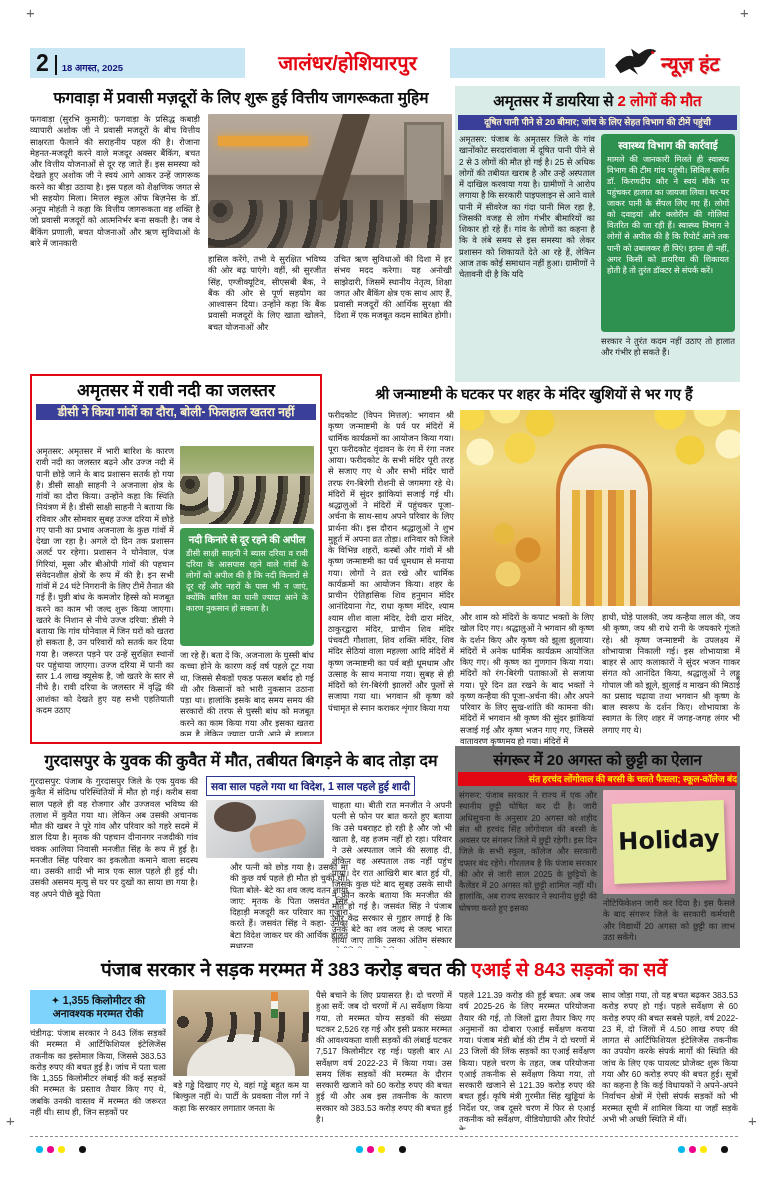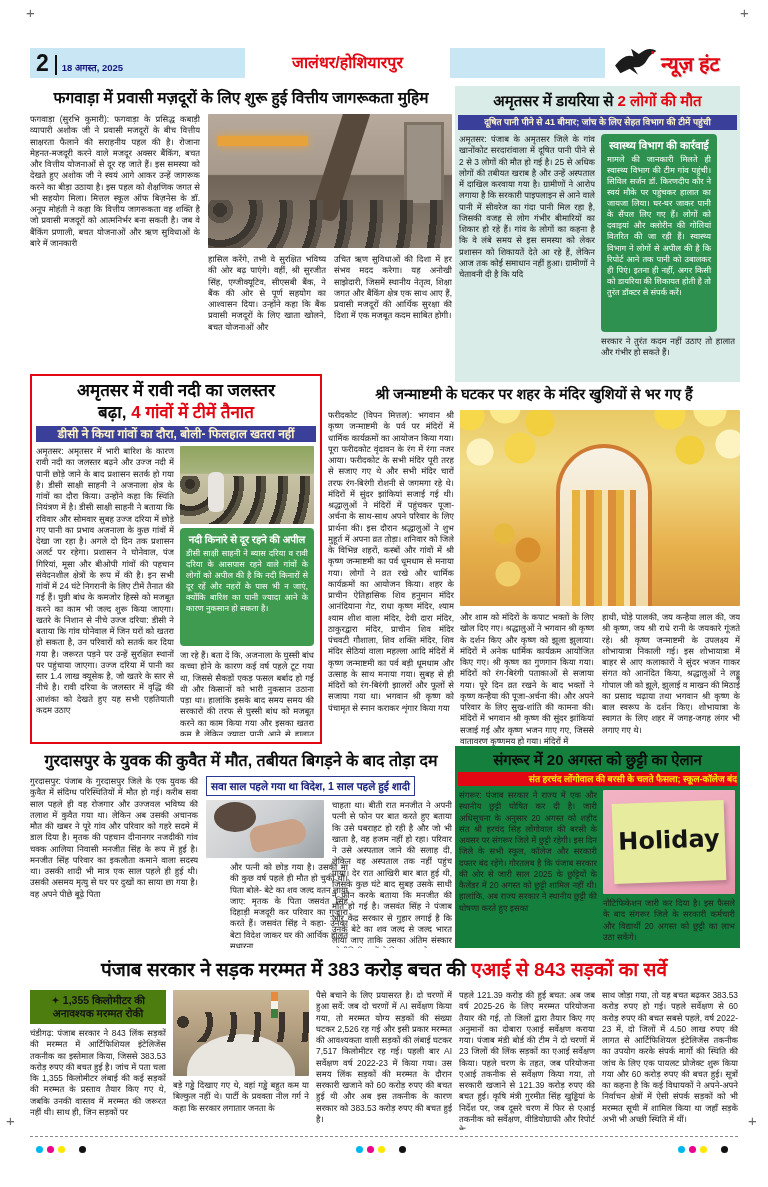--- a/index.html
+++ b/index.html
@@ -9,35 +9,35 @@
     font-family:"Liberation Sans","DejaVu Sans",sans-serif; color:#1b1b1b;
   }
   .abs { position:absolute; }
   .crop { position:absolute; color:#666; font-size:15px; font-weight:400; }
   
   .band { position:absolute; top:48px; height:30px; background:#c9e6f5; }
   .pgnum { font-size:23px; font-weight:bold; color:#111; line-height:30px; padding-left:6px; }
   .pgsep { display:inline-block; width:2px; height:20px; background:#111; margin:0 5px -4px 6px; }
   .pgdate { font-size:9.5px; font-weight:bold; color:#15157a; }
   .section-title { position:absolute; top:48px; height:30px; line-height:30px; background:#ffffff;
-    color:#e30613; font-weight:bold; font-size:16px; text-align:center; white-space:nowrap; overflow:hidden; }
+    color:#e30613; font-weight:bold; font-size:20px; text-align:center; white-space:nowrap; overflow:hidden; }
   .brand { position:absolute; top:44px; display:flex; align-items:center; gap:3px; }
   .brand-name { color:#e30613; font-weight:bold; font-size:20px; text-shadow:1px 1px 0 #33000033; white-space:nowrap; }
   
   .art { position:absolute; overflow:hidden; background:#fff; }
   .hl { font-weight:bold; color:#0d0d0d; text-align:center; white-space:nowrap; overflow:hidden; }
   .red { color:#e30613; }
   .subband { background:#3a3f99; color:#fdf3c9; font-weight:bold; text-align:center; white-space:nowrap; overflow:hidden; }
   .subband-red { background:#e30613; color:#ffe900; font-weight:bold; text-align:right; white-space:nowrap; overflow:hidden; }
   .bt { font-size:8.4px; line-height:1.34; text-align:justify; color:#222; overflow:hidden; position:absolute; }
   .greenbox { position:absolute; background:#2f9150; color:#ffffff; border-radius:4px; padding:4px 6px; overflow:hidden; }
   .greenbox .gb-title { font-weight:bold; text-align:center; font-size:10.5px; margin-bottom:2px; white-space:nowrap; overflow:hidden; }
   .greenbox .gb-text { font-size:8.2px; line-height:1.35; text-align:justify; }
   .photo { position:absolute; overflow:hidden; border-radius:1px; }
-  .pinkbox { position:absolute; background:#4d7c0f; padding:4px 6px; text-align:center; font-weight:bold; font-size:10.5px; color:#141414; line-height:1.25; overflow:hidden; }
+  .pinkbox { position:absolute; background:#7dd3fc; padding:4px 6px; text-align:center; font-weight:bold; font-size:10.5px; color:#141414; line-height:1.25; overflow:hidden; }
   .dots { position:absolute; display:flex; gap:4px; align-items:center; }
   .dot { width:7px; height:7px; border-radius:50%; display:inline-block; }
   .dashline { position:absolute; border-top:1.5px dashed #888; }
   .notetext { font-family:"DejaVu Sans",cursive; font-weight:bold; }
 </style>
 </head>
 <body>
 
 <div>
 
@@ -69,32 +69,31 @@
       <div class="abs" style="left:10px; top:22px; width:90px; height:10px; background:#e8a23c; box-shadow:0 0 8px #e8a23c;"></div>
       <div class="abs" style="left:196px; top:8px; width:40px; height:84px; border:3px solid #7d7266; background:#9b9184;"></div>
       <div class="abs" style="left:0; top:86px; width:244px; height:48px; background:repeating-radial-gradient(circle at 12px 10px, #3c3630 0 7px, #5a5248 7px 13px, transparent 13px 30px);"></div>
     </div>
     <div class="bt" style="left:178px; top:168px; width:118px; height:116px;">हासिल करेंगे, तभी वे सुरक्षित भविष्य की ओर बढ़ पाएंगे। वहीं, श्री सुरजीत सिंह, एग्जीक्यूटिव, सीएसबी बैंक, ने बैंक की ओर से पूर्ण सहयोग का आश्वासन दिया। उन्होंने कहा कि बैंक प्रवासी मजदूरों के लिए खाता खोलने, बचत योजनाओं और</div>
     <div class="bt" style="left:304px; top:168px; width:118px; height:116px;">उचित ऋण सुविधाओं की दिशा में हर संभव मदद करेगा। यह अनोखी साझेदारी, जिसमें स्थानीय नेतृत्व, शिक्षा जगत और बैंकिंग क्षेत्र एक साथ आए हैं, प्रवासी मजदूरों की आर्थिक सुरक्षा की दिशा में एक मजबूत कदम साबित होगी।</div>
   </div>
 
   <div class="art" style="left:455px; top:86px; width:285px; height:300px; background:#d9ece7; padding:3px;">
     <div class="hl" style="font-size:15px; height:24px; line-height:24px;"><span>अमृतसर में डायरिया से </span><span class="red">2 लोगों की मौत</span></div>
-    <div class="subband" style="font-size:9px; height:15px; line-height:15px; margin-top:2px;">दूषित पानी पीने से 41 बीमार; जांच के लिए सेहत विभाग की टीमें पहुंची</div>
+    <div class="subband" style="font-size:9px; height:15px; line-height:15px; margin-top:2px;">दूषित पानी पीने से 20 बीमार; जांच के लिए सेहत विभाग की टीमें पहुंची</div>
     <div class="bt" style="left:4px; top:48px; width:136px; height:246px;">अमृतसर: पंजाब के अमृतसर जिले के गांव खानोंकोट सरदारांवाला में दूषित पानी पीने से 2 से 3 लोगों की मौत हो गई है। 25 से अधिक लोगों की तबीयत खराब है और उन्हें अस्पताल में दाखिल करवाया गया है। ग्रामीणों ने आरोप लगाया है कि सरकारी पाइपलाइन से आने वाले पानी में सीवरेज का गंदा पानी मिल रहा है, जिसकी वजह से लोग गंभीर बीमारियों का शिकार हो रहे हैं। गांव के लोगों का कहना है कि वे लंबे समय से इस समस्या को लेकर प्रशासन को शिकायतें देते आ रहे हैं, लेकिन आज तक कोई समाधान नहीं हुआ। ग्रामीणों ने चेतावनी दी है कि यदि</div>
-    <div class="greenbox" style="left:146px; top:48px; width:116px; height:198px;">
+    <div class="greenbox" style="left:146px; top:48px; width:134px; height:198px;">
       <div class="gb-title">स्वास्थ्य विभाग की कार्रवाई</div>
       <div class="gb-text">मामले की जानकारी मिलते ही स्वास्थ्य विभाग की टीम गांव पहुंची। सिविल सर्जन डॉ. किरणदीप कौर ने स्वयं मौके पर पहुंचकर हालात का जायजा लिया। घर-घर जाकर पानी के सैंपल लिए गए हैं। लोगों को दवाइयां और क्लोरीन की गोलियां वितरित की जा रही हैं। स्वास्थ्य विभाग ने लोगों से अपील की है कि रिपोर्ट आने तक पानी को उबालकर ही पिएं। इतना ही नहीं, अगर किसी को डायरिया की शिकायत होती है तो तुरंत डॉक्टर से संपर्क करें।</div>
     </div>
     <div class="bt" style="left:146px; top:250px; width:134px; height:44px;">सरकार ने तुरंत कदम नहीं उठाए तो हालात और गंभीर हो सकते हैं।</div>
   </div>
 
   <div class="art" style="left:30px; top:374px; width:292px; height:370px; border:2px solid #e30613; padding:4px;">
     <div class="hl" style="font-size:17px; height:22px; line-height:22px;">अमृतसर में रावी नदी का जलस्तर</div>
-    <div class="hl" style="font-size:17px; height:22px; line-height:22px;"><span>बढ़ा, </span><span class="red">4 गांवों में टीमें तैनात</span></div>
     <div class="subband" style="font-size:12px; height:16px; line-height:16px; margin-top:2px;">डीसी ने किया गांवों का दौरा, बोली- फिलहाल खतरा नहीं</div>
     <div class="bt" style="left:4px; top:70px; width:138px; height:290px;">अमृतसर: अमृतसर में भारी बारिश के कारण रावी नदी का जलस्तर बढ़ने और उज्ज नदी में पानी छोड़े जाने के बाद प्रशासन सतर्क हो गया है। डीसी साक्षी साहनी ने अजनाला क्षेत्र के गांवों का दौरा किया। उन्होंने कहा कि स्थिति नियंत्रण में है। डीसी साक्षी साहनी ने बताया कि रविवार और सोमवार सुबह उज्ज दरिया में छोड़े गए पानी का प्रभाव अजनाला के कुछ गांवों में देखा जा रहा है। अगले दो दिन तक प्रशासन अलर्ट पर रहेगा। प्रशासन ने घोनेवाल, पंज गिरियां, मूसा और बीओपी गांवों की पहचान संवेदनशील क्षेत्रों के रूप में की है। इन सभी गांवों में 24 घंटे निगरानी के लिए टीमें तैनात की गई हैं। घुन्नी बांध के कमजोर हिस्से को मजबूत करने का काम भी जल्द शुरू किया जाएगा। खतरे के निशान से नीचे उज्ज दरिया: डीसी ने बताया कि गांव घोनेवाल में जिन घरों को खतरा हो सकता है, उन परिवारों को सतर्क कर दिया गया है। जरूरत पड़ने पर उन्हें सुरक्षित स्थानों पर पहुंचाया जाएगा। उज्ज दरिया में पानी का स्तर 1.4 लाख क्यूसेक है, जो खतरे के स्तर से नीचे है। रावी दरिया के जलस्तर में वृद्धि की आशंका को देखते हुए यह सभी एहतियाती कदम उठाए</div>
     <div class="photo" style="left:148px; top:70px; width:134px; height:78px; background:linear-gradient(180deg,#8fa55e 0%,#a9b480 35%,#c9c3a6 36%,#b3ac90 100%);">
       <div class="abs" style="left:0; top:30px; width:134px; height:48px; background:repeating-radial-gradient(circle at 10px 8px, #343028 0 5px, #555040 5px 10px, transparent 10px 22px);"></div>
       <div class="abs" style="left:28px; top:26px; width:16px; height:40px; background:#e8e4e0; border-radius:6px;"></div>
     </div>
     <div class="greenbox" style="left:148px; top:152px; width:134px; height:118px; background:#3f9b4f;">
       <div class="gb-title" style="font-size:10px;">नदी किनारे से दूर रहने की अपील</div>
       <div class="gb-text">डीसी साक्षी साहनी ने ब्यास दरिया व रावी दरिया के आसपास रहने वाले गांवों के लोगों को अपील की है कि नदी किनारों से दूर रहें और नहरों के पास भी न जाएं, क्योंकि बारिश का पानी ज्यादा आने के कारण नुकसान हो सकता है।</div>
     </div>
@@ -120,21 +119,21 @@
     <div class="bt" style="left:0; top:26px; width:168px; height:172px;">गुरदासपुर: पंजाब के गुरदासपुर जिले के एक युवक की कुवैत में संदिग्ध परिस्थितियों में मौत हो गई। करीब सवा साल पहले ही वह रोजगार और उज्जवल भविष्य की तलाश में कुवैत गया था। लेकिन अब उसकी अचानक मौत की खबर ने पूरे गांव और परिवार को गहरे सदमे में डाल दिया है। मृतक की पहचान दीनानगर नजदीकी गांव चक्क आलिया निवासी मनजीत सिंह के रूप में हुई है। मनजीत सिंह परिवार का इकलौता कमाने वाला सदस्य था। उसकी शादी भी मात्र एक साल पहले ही हुई थी। उसकी असमय मृत्यु से घर पर दुखों का साया छा गया है। वह अपने पीछे बूढ़े पिता</div>
     <div class="abs" style="left:176px; top:26px; width:209px; height:20px; border:1.5px solid #2b3990; color:#1a237e; font-weight:bold; font-size:10.5px; text-align:center; line-height:18px; white-space:nowrap; overflow:hidden;">सवा साल पहले गया था विदेश, 1 साल पहले हुई शादी</div>
     <div class="photo" style="left:176px; top:50px; width:118px; height:58px; background:linear-gradient(135deg,#e3e3e3 0%,#c9cccf 55%,#9aa0a4 100%);">
       <div class="abs" style="left:44px; top:22px; width:56px; height:26px; background:#caa287; border-radius:14px 20px 16px 10px; transform:rotate(-12deg);"></div>
       <div class="abs" style="left:8px; top:2px; width:42px; height:30px; background:#5a4a40; border-radius:50%;"></div>
     </div>
     <div class="bt" style="left:176px; top:112px; width:118px; height:86px;margin-left:24px;">और पत्नी को छोड़ गया है। उसकी मां की कुछ वर्ष पहले ही मौत हो चुकी थी। पिता बोले- बेटे का शव जल्द वतन लाया जाए: मृतक के पिता जसवंत सिंह दिहाड़ी मजदूरी कर परिवार का गुजारा करते हैं। जसवंत सिंह ने कहा- उनका बेटा विदेश जाकर घर की आर्थिक हालत सुधारना</div>
     <div class="bt" style="left:302px; top:50px; width:120px; height:148px;">चाहता था। बीती रात मनजीत ने अपनी पत्नी से फोन पर बात करते हुए बताया कि उसे घबराहट हो रही है और जो भी खाता है, वह हजम नहीं हो रहा। परिवार ने उसे अस्पताल जाने की सलाह दी, लेकिन वह अस्पताल तक नहीं पहुंच पाया। देर रात आखिरी बार बात हुई थी, जिसके कुछ घंटे बाद सुबह उसके साथी ने फोन करके बताया कि मनजीत की मौत हो गई है। जसवंत सिंह ने पंजाब और केंद्र सरकार से गुहार लगाई है कि उनके बेटे का शव जल्द से जल्द भारत लाया जाए ताकि उसका अंतिम संस्कार पूरे रीति-रिवाजों से किया जा सके।</div>
   </div>
 
-  <div class="art" style="left:455px; top:746px; width:285px; height:202px; background:#15803d; padding:3px;">
+  <div class="art" style="left:455px; top:746px; width:285px; height:202px; background:#737373; padding:3px;">
     <div class="hl" style="font-size:15px; height:22px; line-height:22px;">संगरूर में 20 अगस्त को छुट्टी का ऐलान</div>
     <div class="subband-red" style="font-size:9px; height:14px; line-height:14px; margin-top:1px;">संत हरचंद लोंगोवाल की बरसी के चलते फैसला; स्कूल-कॉलेज बंद</div>
     <div class="bt" style="left:4px; top:44px; width:138px; height:154px;">संगरूर: पंजाब सरकार ने राज्य में एक और स्थानीय छुट्टी घोषित कर दी है। जारी अधिसूचना के अनुसार 20 अगस्त को शहीद संत श्री हरचंद सिंह लोंगोवाल की बरसी के अवसर पर संगरूर जिले में छुट्टी रहेगी। इस दिन जिले के सभी स्कूल, कॉलेज और सरकारी दफ्तर बंद रहेंगे। गौरतलब है कि पंजाब सरकार की ओर से जारी साल 2025 के छुट्टियों के कैलेंडर में 20 अगस्त को छुट्टी शामिल नहीं थी। हालांकि, अब राज्य सरकार ने स्थानीय छुट्टी की घोषणा करते हुए इसका</div>
     <div class="photo" style="left:148px; top:44px; width:132px; height:104px; background:linear-gradient(160deg,#f2b3c4 0%,#eea7bb 60%,#e494ab 100%);">
       <div class="abs notetext" style="left:10px; top:12px; width:112px; height:80px; background:#e7eb9d; box-shadow:2px 3px 4px #00000033; transform:rotate(-2deg); text-align:center; line-height:76px; font-size:24px; color:#141414;">Holiday</div>
     </div>
     <div class="bt" style="left:148px; top:152px; width:132px; height:46px;">नोटिफिकेशन जारी कर दिया है। इस फैसले के बाद संगरूर जिले के सरकारी कर्मचारी और विद्यार्थी 20 अगस्त को छुट्टी का लाभ उठा सकेंगे।</div>
   </div>
 
   <div class="hl abs" style="left:30px; top:954px; width:708px; font-size:19px; height:32px; line-height:32px;"><span>पंजाब सरकार ने सड़क मरम्मत में 383 करोड़ बचत की </span><span class="red">एआई से 843 सड़कों का सर्वे</span></div>

